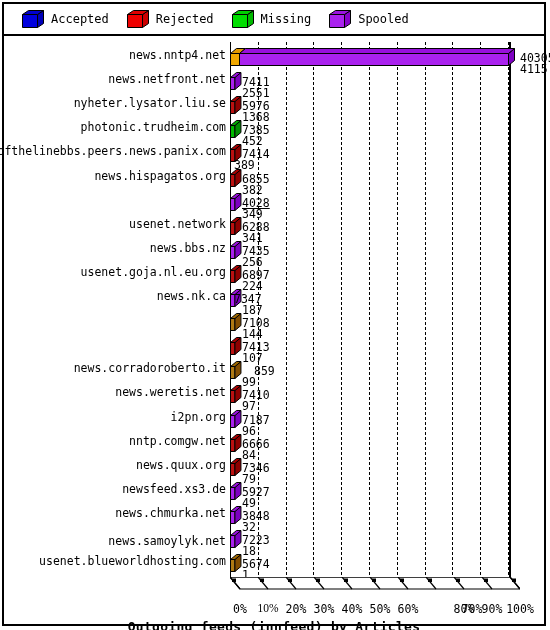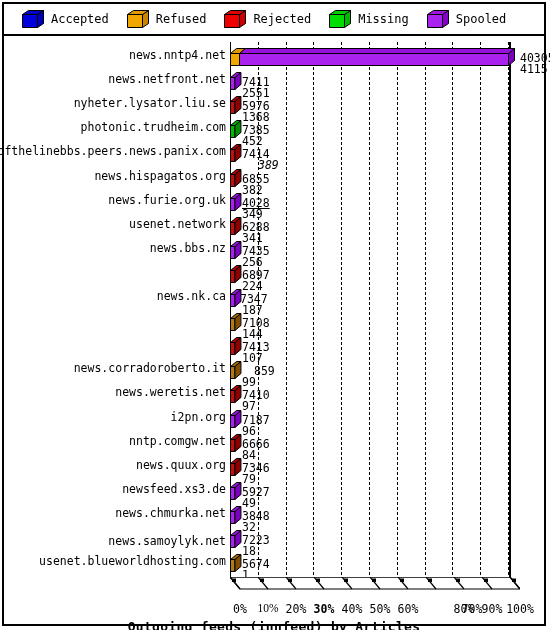--- a/index.html
+++ b/index.html
@@ -50,28 +50,20 @@
       <div class="legend-item">
         <span class="swatch"><svg width="22" height="18" viewBox="0 0 22 18">
             <polygon points="0.5,4.5 15.5,4.5 15.5,17.5 0.5,17.5" fill="#0000dd" stroke="#000" stroke-width="1"></polygon>
             <polygon points="15.5,4.5 21.5,0.5 21.5,13.5 15.5,17.5" fill="#0000ba" stroke="#000" stroke-width="1"></polygon>
             <polygon points="0.5,4.5 6.5,0.5 21.5,0.5 15.5,4.5" fill="#0000ce" stroke="#000" stroke-width="1"></polygon>
           </svg></span>
         <span class="legend-label">Accepted</span>
       </div>
       <div class="legend-item">
         <span class="swatch"><svg width="22" height="18" viewBox="0 0 22 18">
-            <polygon points="0.5,4.5 15.5,4.5 15.5,17.5 0.5,17.5" fill="#f0a800" stroke="#000" stroke-width="1"></polygon>
-            <polygon points="15.5,4.5 21.5,0.5 21.5,13.5 15.5,17.5" fill="#cd8500" stroke="#000" stroke-width="1"></polygon>
-            <polygon points="0.5,4.5 6.5,0.5 21.5,0.5 15.5,4.5" fill="#e19900" stroke="#000" stroke-width="1"></polygon>
-          </svg></span>
-        <span class="legend-label">Refused</span>
-      </div>
-      <div class="legend-item">
-        <span class="swatch"><svg width="22" height="18" viewBox="0 0 22 18">
             <polygon points="0.5,4.5 15.5,4.5 15.5,17.5 0.5,17.5" fill="#ee0000" stroke="#000" stroke-width="1"></polygon>
             <polygon points="15.5,4.5 21.5,0.5 21.5,13.5 15.5,17.5" fill="#cb0000" stroke="#000" stroke-width="1"></polygon>
             <polygon points="0.5,4.5 6.5,0.5 21.5,0.5 15.5,4.5" fill="#df0000" stroke="#000" stroke-width="1"></polygon>
           </svg></span>
         <span class="legend-label">Rejected</span>
       </div>
       <div class="legend-item">
         <span class="swatch"><svg width="22" height="18" viewBox="0 0 22 18">
             <polygon points="0.5,4.5 15.5,4.5 15.5,17.5 0.5,17.5" fill="#00dd00" stroke="#000" stroke-width="1"></polygon>
             <polygon points="15.5,4.5 21.5,0.5 21.5,13.5 15.5,17.5" fill="#00ba00" stroke="#000" stroke-width="1"></polygon>
@@ -91,23 +83,23 @@
 
   <div class="plot">
 
     <div class="ylabels" id="ylabels">
         <div class="ylabel" style="top: 13px;">news.nntp4.net</div>
         <div class="ylabel" style="top: 37.1px;">news.netfront.net</div>
         <div class="ylabel" style="top: 61.2px;">nyheter.lysator.liu.se</div>
         <div class="ylabel" style="top: 85.3px;">photonic.trudheim.com</div>
         <div class="ylabel" style="top: 109.4px;">endofthelinebbs.peers.news.panix.com</div>
         <div class="ylabel" style="top: 133.5px;">news.hispagatos.org</div>
-        <div class="ylabel" style="top: 157.6px;">news.furie.org.uk</div>
         <div class="ylabel" style="top: 181.7px;">usenet.network</div>
         <div class="ylabel" style="top: 205.8px;">news.bbs.nz</div>
+        <div class="ylabel" style="top: 229.9px;">usenet.goja.nl.eu.org</div>
         <div class="ylabel" style="top: 254px;">news.nk.ca</div>
         <div class="ylabel" style="top: 326.3px;">news.corradoroberto.it</div>
         <div class="ylabel" style="top: 350.4px;">news.weretis.net</div>
         <div class="ylabel" style="top: 374.5px;">i2pn.org</div>
         <div class="ylabel" style="top: 398.6px;">nntp.comgw.net</div>
         <div class="ylabel" style="top: 422.7px;">news.quux.org</div>
         <div class="ylabel" style="top: 446.8px;">newsfeed.xs3.de</div>
         <div class="ylabel" style="top: 470.9px;">news.chmurka.net</div>
         <div class="ylabel" style="top: 499px;">news.samoylyk.net</div>
         <div class="ylabel" style="top: 519.1px;">usenet.blueworldhosting.com</div>
@@ -156,21 +148,21 @@
             <polygon points="0.5,5.5 6.5,0.5 10.948,0.5 4.948,5.5" fill="#00a900" stroke="#000" stroke-width="1"></polygon>
           </svg></div>
         <div class="valtext" style="left: 12px; top: 82.3px;">7385</div>
         <div class="valtext" style="left: 12px; top: 93.3px;">452</div>
         <div class="bar3d" style="left: 0px; top: 102.4px; width: 12.448px; height: 19px;"><svg width="12.448" height="19" viewBox="0 0 12.448 19">
             <polygon points="0.5,5.5 4.948,5.5 4.948,17.5 0.5,17.5" fill="#bb1111" stroke="#000" stroke-width="1"></polygon>
             <polygon points="4.948,5.5 10.948,0.5 10.948,12.5 4.948,17.5" fill="#8e0000" stroke="#000" stroke-width="1"></polygon>
             <polygon points="0.5,5.5 6.5,0.5 10.948,0.5 4.948,5.5" fill="#a90000" stroke="#000" stroke-width="1"></polygon>
           </svg></div>
         <div class="valtext" style="left: 12px; top: 106.4px;">7414</div>
-        <div class="valtext" style="left: 28px; top: 117.4px; font-style: italic;">389</div>
+        <div class="valtext" style="left: 4px; top: 117.4px;">389</div>
         <div class="bar3d" style="left: 0px; top: 126.5px; width: 12.448px; height: 19px;"><svg width="12.448" height="19" viewBox="0 0 12.448 19">
             <polygon points="0.5,5.5 4.948,5.5 4.948,17.5 0.5,17.5" fill="#bb1111" stroke="#000" stroke-width="1"></polygon>
             <polygon points="4.948,5.5 10.948,0.5 10.948,12.5 4.948,17.5" fill="#8e0000" stroke="#000" stroke-width="1"></polygon>
             <polygon points="0.5,5.5 6.5,0.5 10.948,0.5 4.948,5.5" fill="#a90000" stroke="#000" stroke-width="1"></polygon>
           </svg></div>
         <div class="valtext" style="left: 12px; top: 130.5px;">6855</div>
         <div class="valtext" style="left: 12px; top: 141.5px;">382</div>
         <div class="bar3d" style="left: 0px; top: 150.6px; width: 12.448px; height: 19px;"><svg width="12.448" height="19" viewBox="0 0 12.448 19">
             <polygon points="0.5,5.5 4.948,5.5 4.948,17.5 0.5,17.5" fill="#aa22ee" stroke="#000" stroke-width="1"></polygon>
             <polygon points="4.948,5.5 10.948,0.5 10.948,12.5 4.948,17.5" fill="#7d00c1" stroke="#000" stroke-width="1"></polygon>
@@ -197,21 +189,21 @@
             <polygon points="4.948,5.5 10.948,0.5 10.948,12.5 4.948,17.5" fill="#8e0000" stroke="#000" stroke-width="1"></polygon>
             <polygon points="0.5,5.5 6.5,0.5 10.948,0.5 4.948,5.5" fill="#a90000" stroke="#000" stroke-width="1"></polygon>
           </svg></div>
         <div class="valtext" style="left: 12px; top: 226.9px;">6897</div>
         <div class="valtext" style="left: 12px; top: 237.9px;">224</div>
         <div class="bar3d" style="left: 0px; top: 247px; width: 12.448px; height: 19px;"><svg width="12.448" height="19" viewBox="0 0 12.448 19">
             <polygon points="0.5,5.5 4.948,5.5 4.948,17.5 0.5,17.5" fill="#aa22ee" stroke="#000" stroke-width="1"></polygon>
             <polygon points="4.948,5.5 10.948,0.5 10.948,12.5 4.948,17.5" fill="#7d00c1" stroke="#000" stroke-width="1"></polygon>
             <polygon points="0.5,5.5 6.5,0.5 10.948,0.5 4.948,5.5" fill="#9810dc" stroke="#000" stroke-width="1"></polygon>
           </svg></div>
-        <div class="valtext" style="left: 10px; top: 251px;">7347</div>
+        <div class="valtext" style="left: 4px; top: 251px;">7347</div>
         <div class="valtext" style="left: 12px; top: 262px;">187</div>
         <div class="bar3d" style="left: 0px; top: 271.1px; width: 12.448px; height: 19px;"><svg width="12.448" height="19" viewBox="0 0 12.448 19">
             <polygon points="0.5,5.5 4.948,5.5 4.948,17.5 0.5,17.5" fill="#b07a14" stroke="#000" stroke-width="1"></polygon>
             <polygon points="4.948,5.5 10.948,0.5 10.948,12.5 4.948,17.5" fill="#834d00" stroke="#000" stroke-width="1"></polygon>
             <polygon points="0.5,5.5 6.5,0.5 10.948,0.5 4.948,5.5" fill="#9e6802" stroke="#000" stroke-width="1"></polygon>
           </svg></div>
         <div class="valtext" style="left: 12px; top: 275.1px;">7108</div>
         <div class="valtext" style="left: 12px; top: 286.1px;">144</div>
         <div class="bar3d" style="left: 0px; top: 295.2px; width: 12.448px; height: 19px;"><svg width="12.448" height="19" viewBox="0 0 12.448 19">
             <polygon points="0.5,5.5 4.948,5.5 4.948,17.5 0.5,17.5" fill="#bb1111" stroke="#000" stroke-width="1"></polygon>
@@ -313,21 +305,21 @@
             <line x1="280" y1="0" x2="290" y2="12" stroke="#000" stroke-width="1.2"></line>
             <rect x="282" y="1.5" width="4" height="3.5" fill="#000"></rect>
           </g>
       </svg>
     </div>
 
     <div class="xticklabels" id="xticklabels">
         <div class="xtick" style="left: 216px;">0%</div>
         <div class="xtick" style="left: 244px; font-family: Liberation Serif, serif;">10%</div>
         <div class="xtick" style="left: 272px;">20%</div>
-        <div class="xtick" style="left: 300px; font-weight: bold;">30%</div>
+        <div class="xtick" style="left: 300px;">30%</div>
         <div class="xtick" style="left: 328px;">40%</div>
         <div class="xtick" style="left: 356px;">50%</div>
         <div class="xtick" style="left: 384px;">60%</div>
         <div class="xtick" style="left: 412px; padding-left: 36px;">70%</div>
         <div class="xtick" style="left: 440px;">80%</div>
         <div class="xtick" style="left: 468px;">90%</div>
         <div class="xtick" style="left: 496px;">100%</div>
       </div>
 
     <div class="chart-title">Outgoing feeds (innfeed) by Articles</div>

